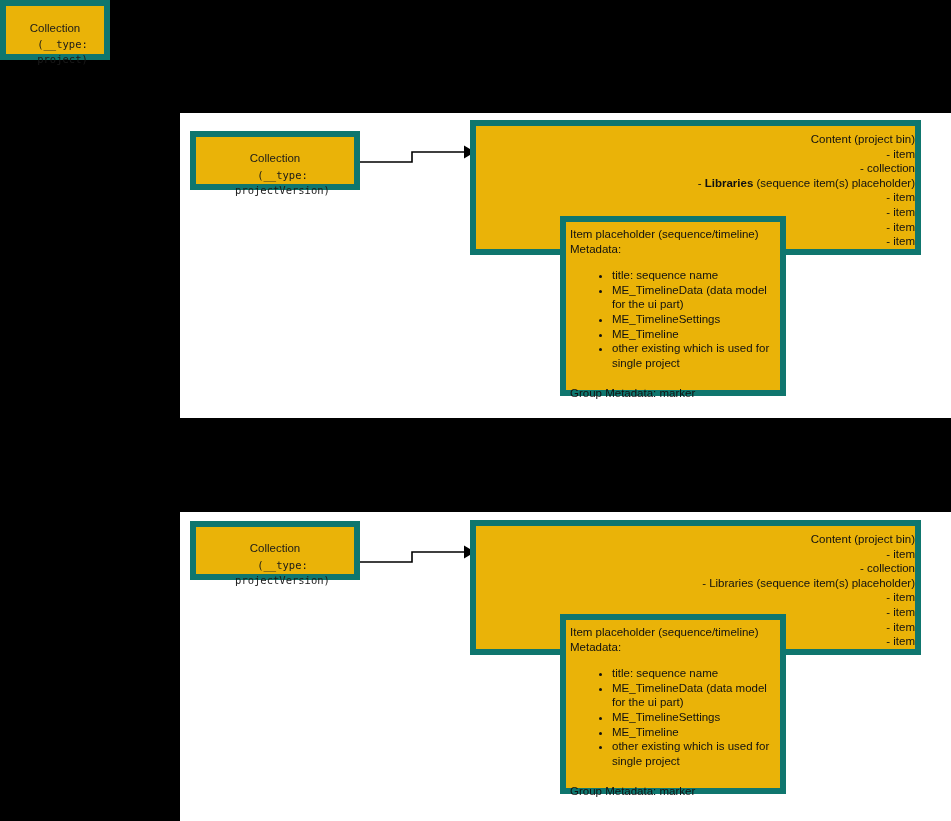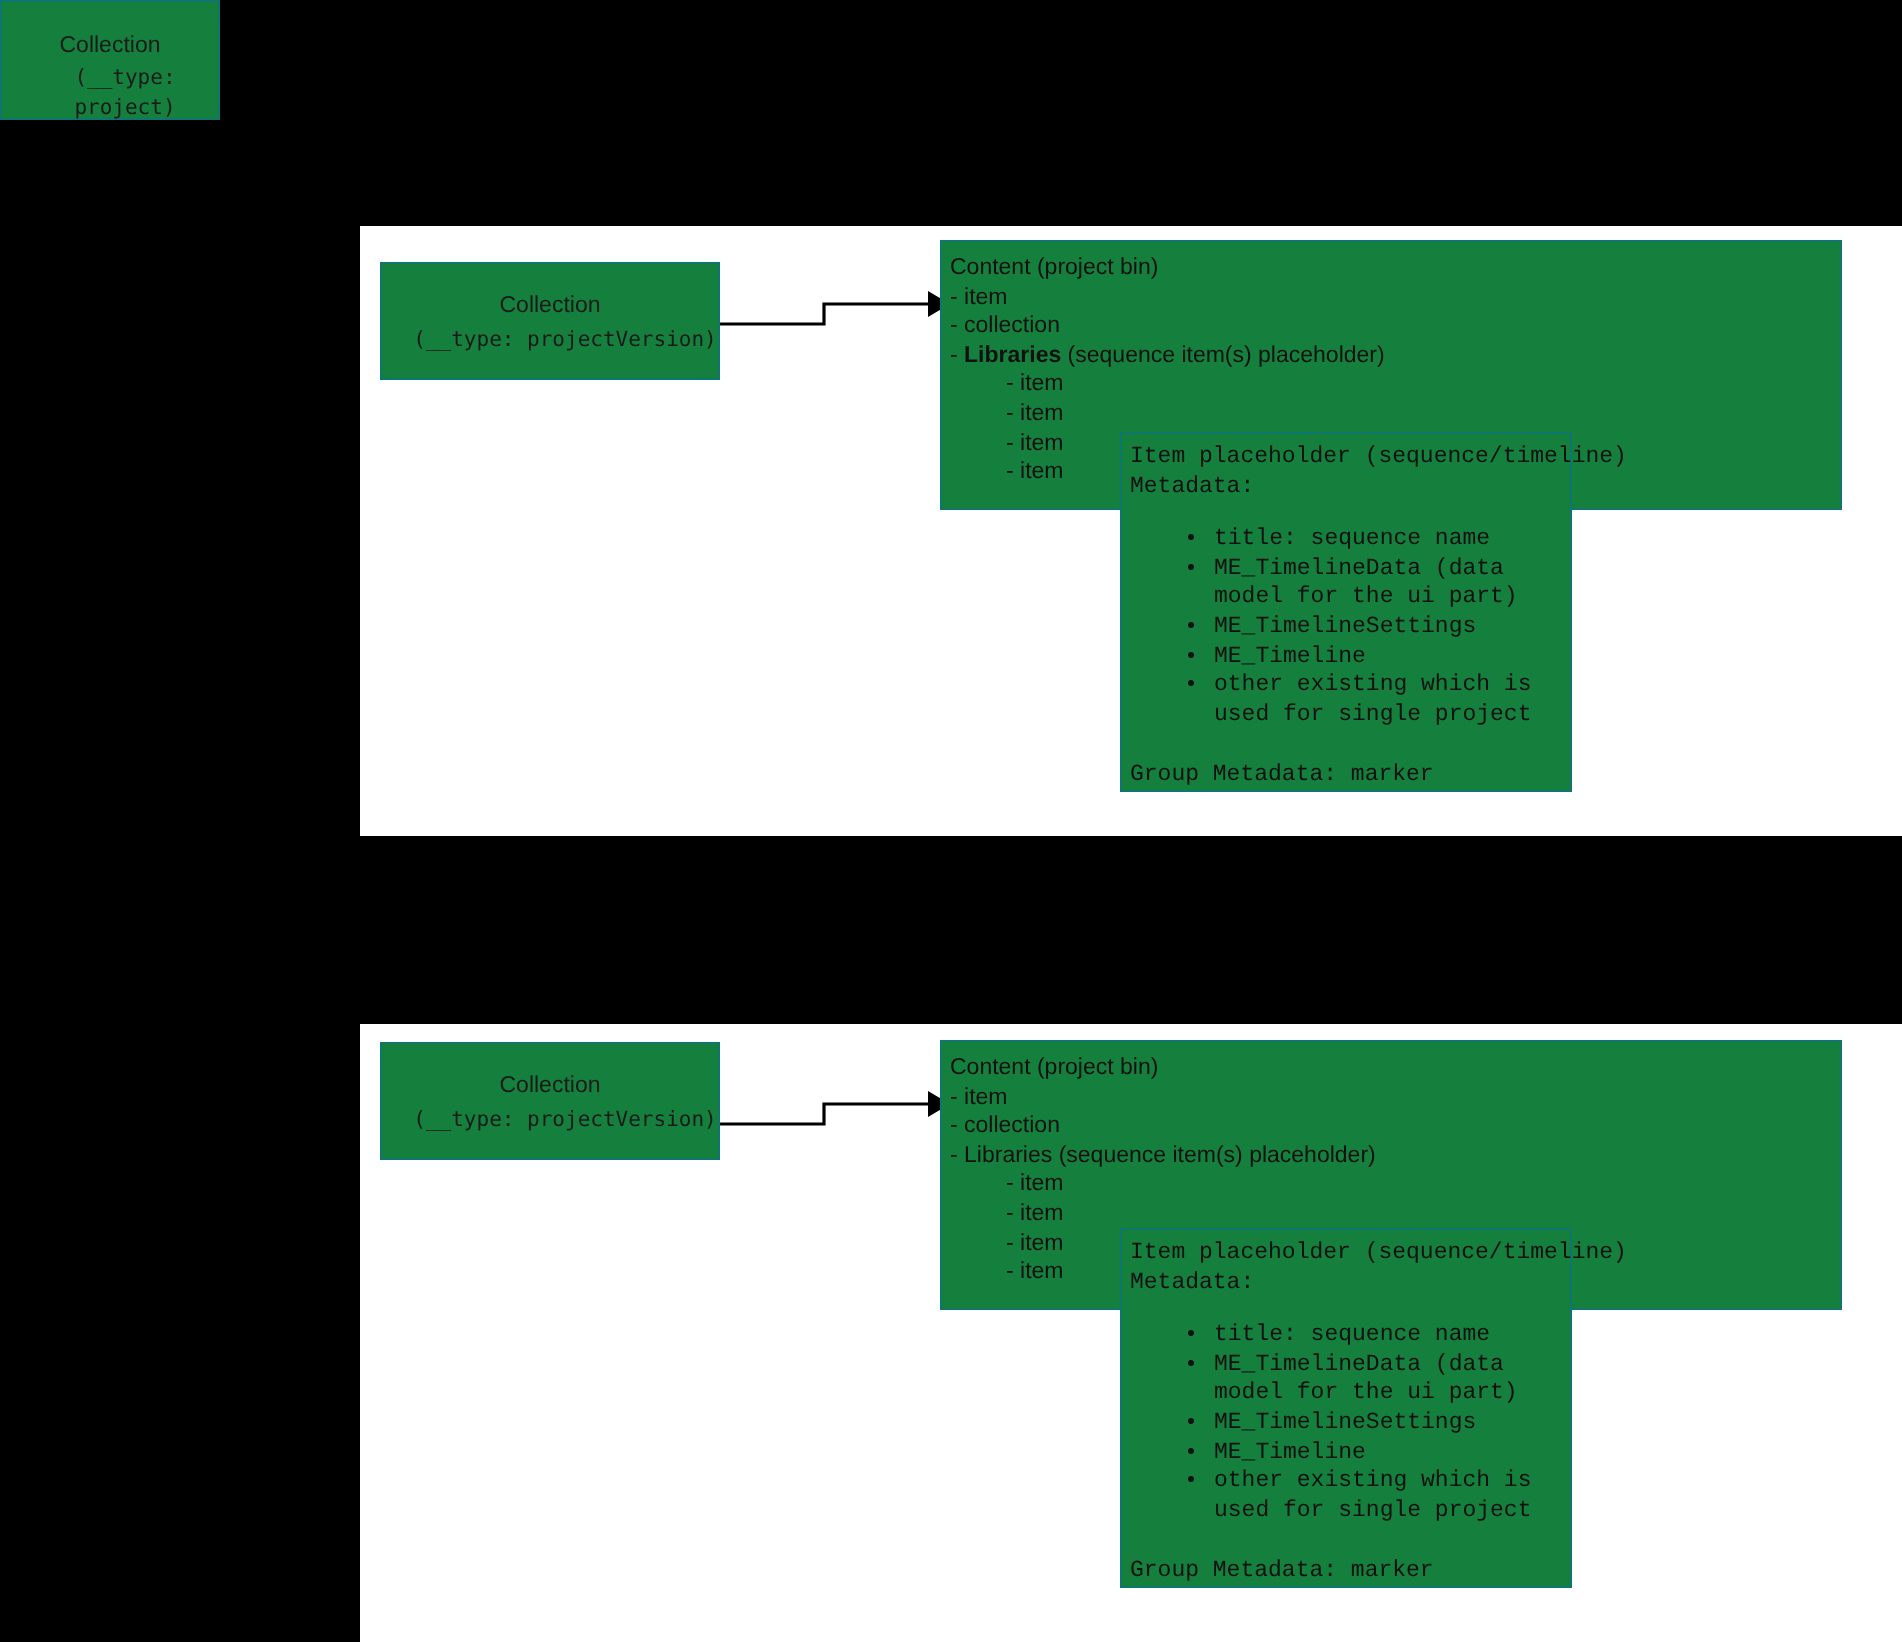--- a/index.html
+++ b/index.html
@@ -21,22 +21,22 @@
     position: absolute;
     background: #ffffff;
   }
   #panel-top-left { left: 0; top: 0; width: 110px; height: 60px; }
   #panel-one      { left: 180px; top: 113px; width: 771px; height: 305px; }
   #panel-two      { left: 180px; top: 512px; width: 771px; height: 309px; }
 
   
   .box {
     position: absolute;
-    background: #15803d;
-    border: 1px solid #0f766e;
+    background: #eab308;
+    border: 6px solid #0f766e;
     box-sizing: border-box;
   }
 
   
   .coll-label {
     position: absolute;
     left: 0; right: 0;
     text-align: center;
     color: #1a1a1a;
     font-size: 11.5px;
@@ -44,32 +44,31 @@
   }
   .mono { font-family: "DejaVu Sans Mono", "Liberation Mono", monospace; font-size: 10.5px; padding-left: 15px; }
 
   
   .content-box {
     padding: 6px 0 0 4px;
     font-size: 11.5px;
     line-height: 14.6px;
     color: #111111;
   }
-  .content-line { white-space: nowrap; }
+  .content-line { white-space: nowrap; text-align: right; }
   .indent { padding-left: 28px; }
   .bold { font-weight: bold; }
 
   
   .item-box {
     padding: 5px 0 6px 4px;
     font-size: 11.5px;
     line-height: 14.6px;
     color: #111111;
     z-index: 5;
-    font-family: Liberation Mono, monospace;
   }
   .item-box .hdr { white-space: nowrap; }
   .item-box ul {
     margin: 12px 0 12px 0;
     padding-left: 42px;
     list-style: disc;
   }
   .item-box li { margin: 0 0 0 0; line-height: 14.6px; }
   .item-box .foot { margin-top: 16px; }
 

